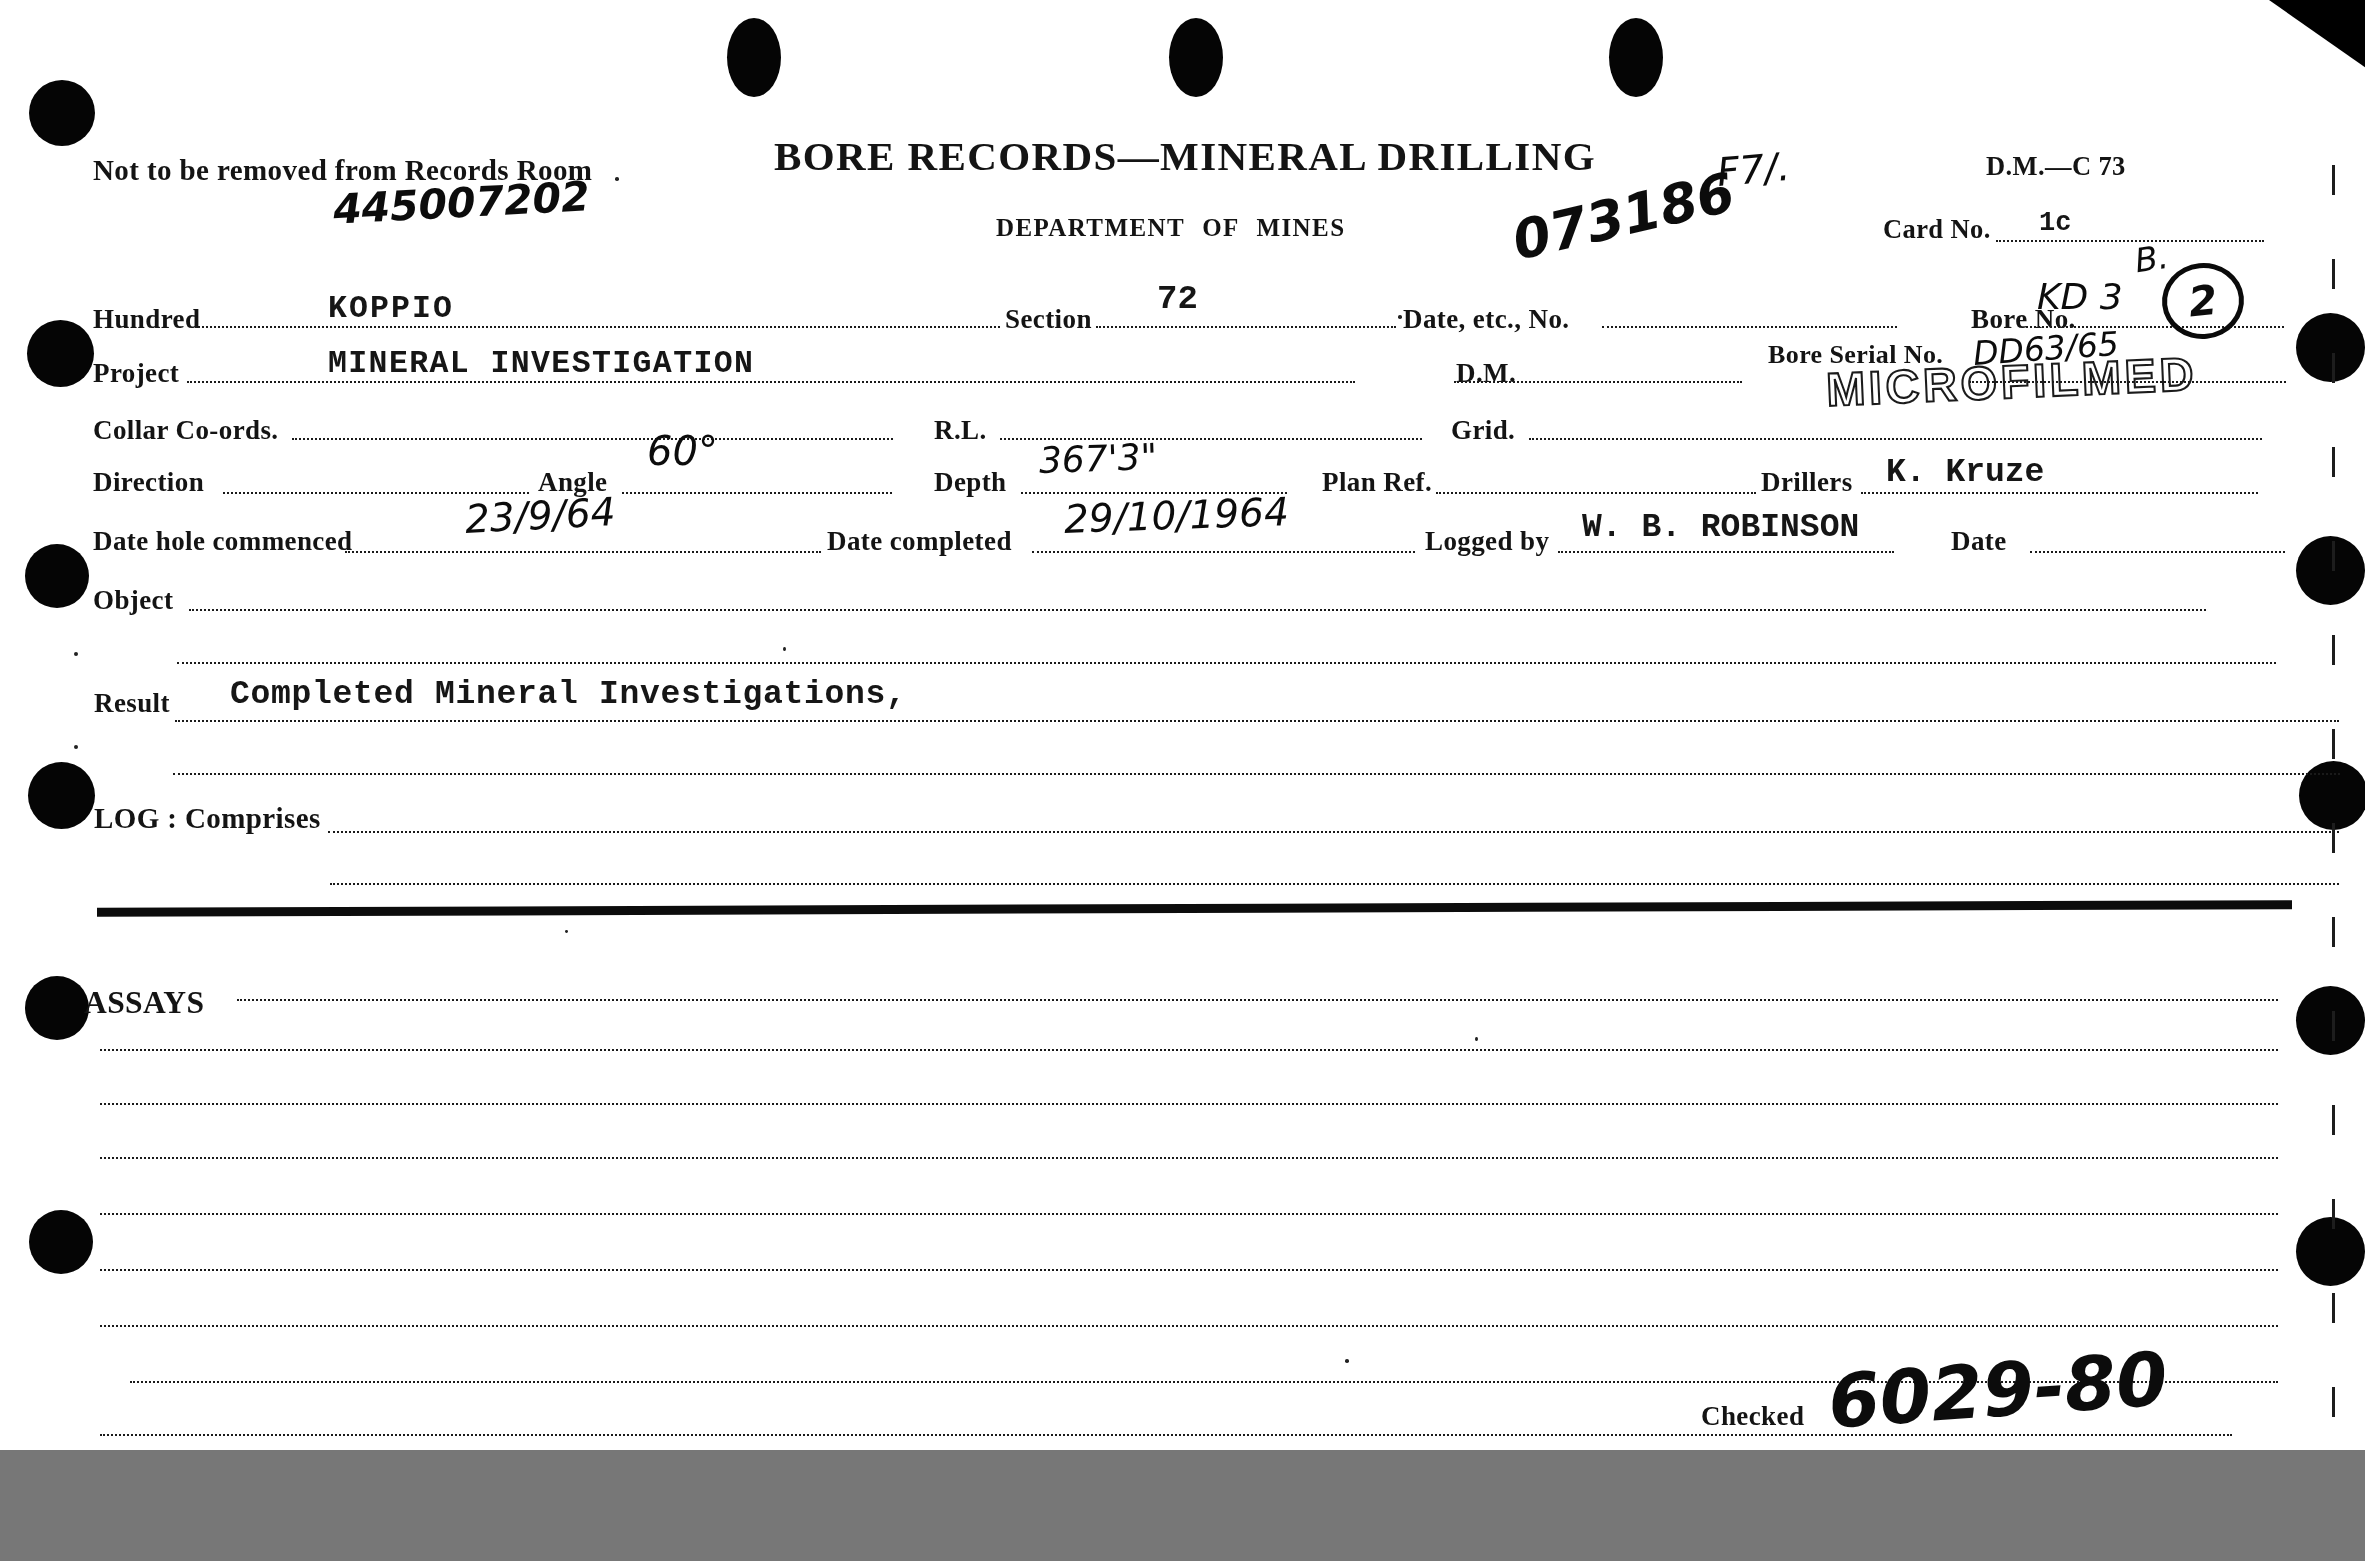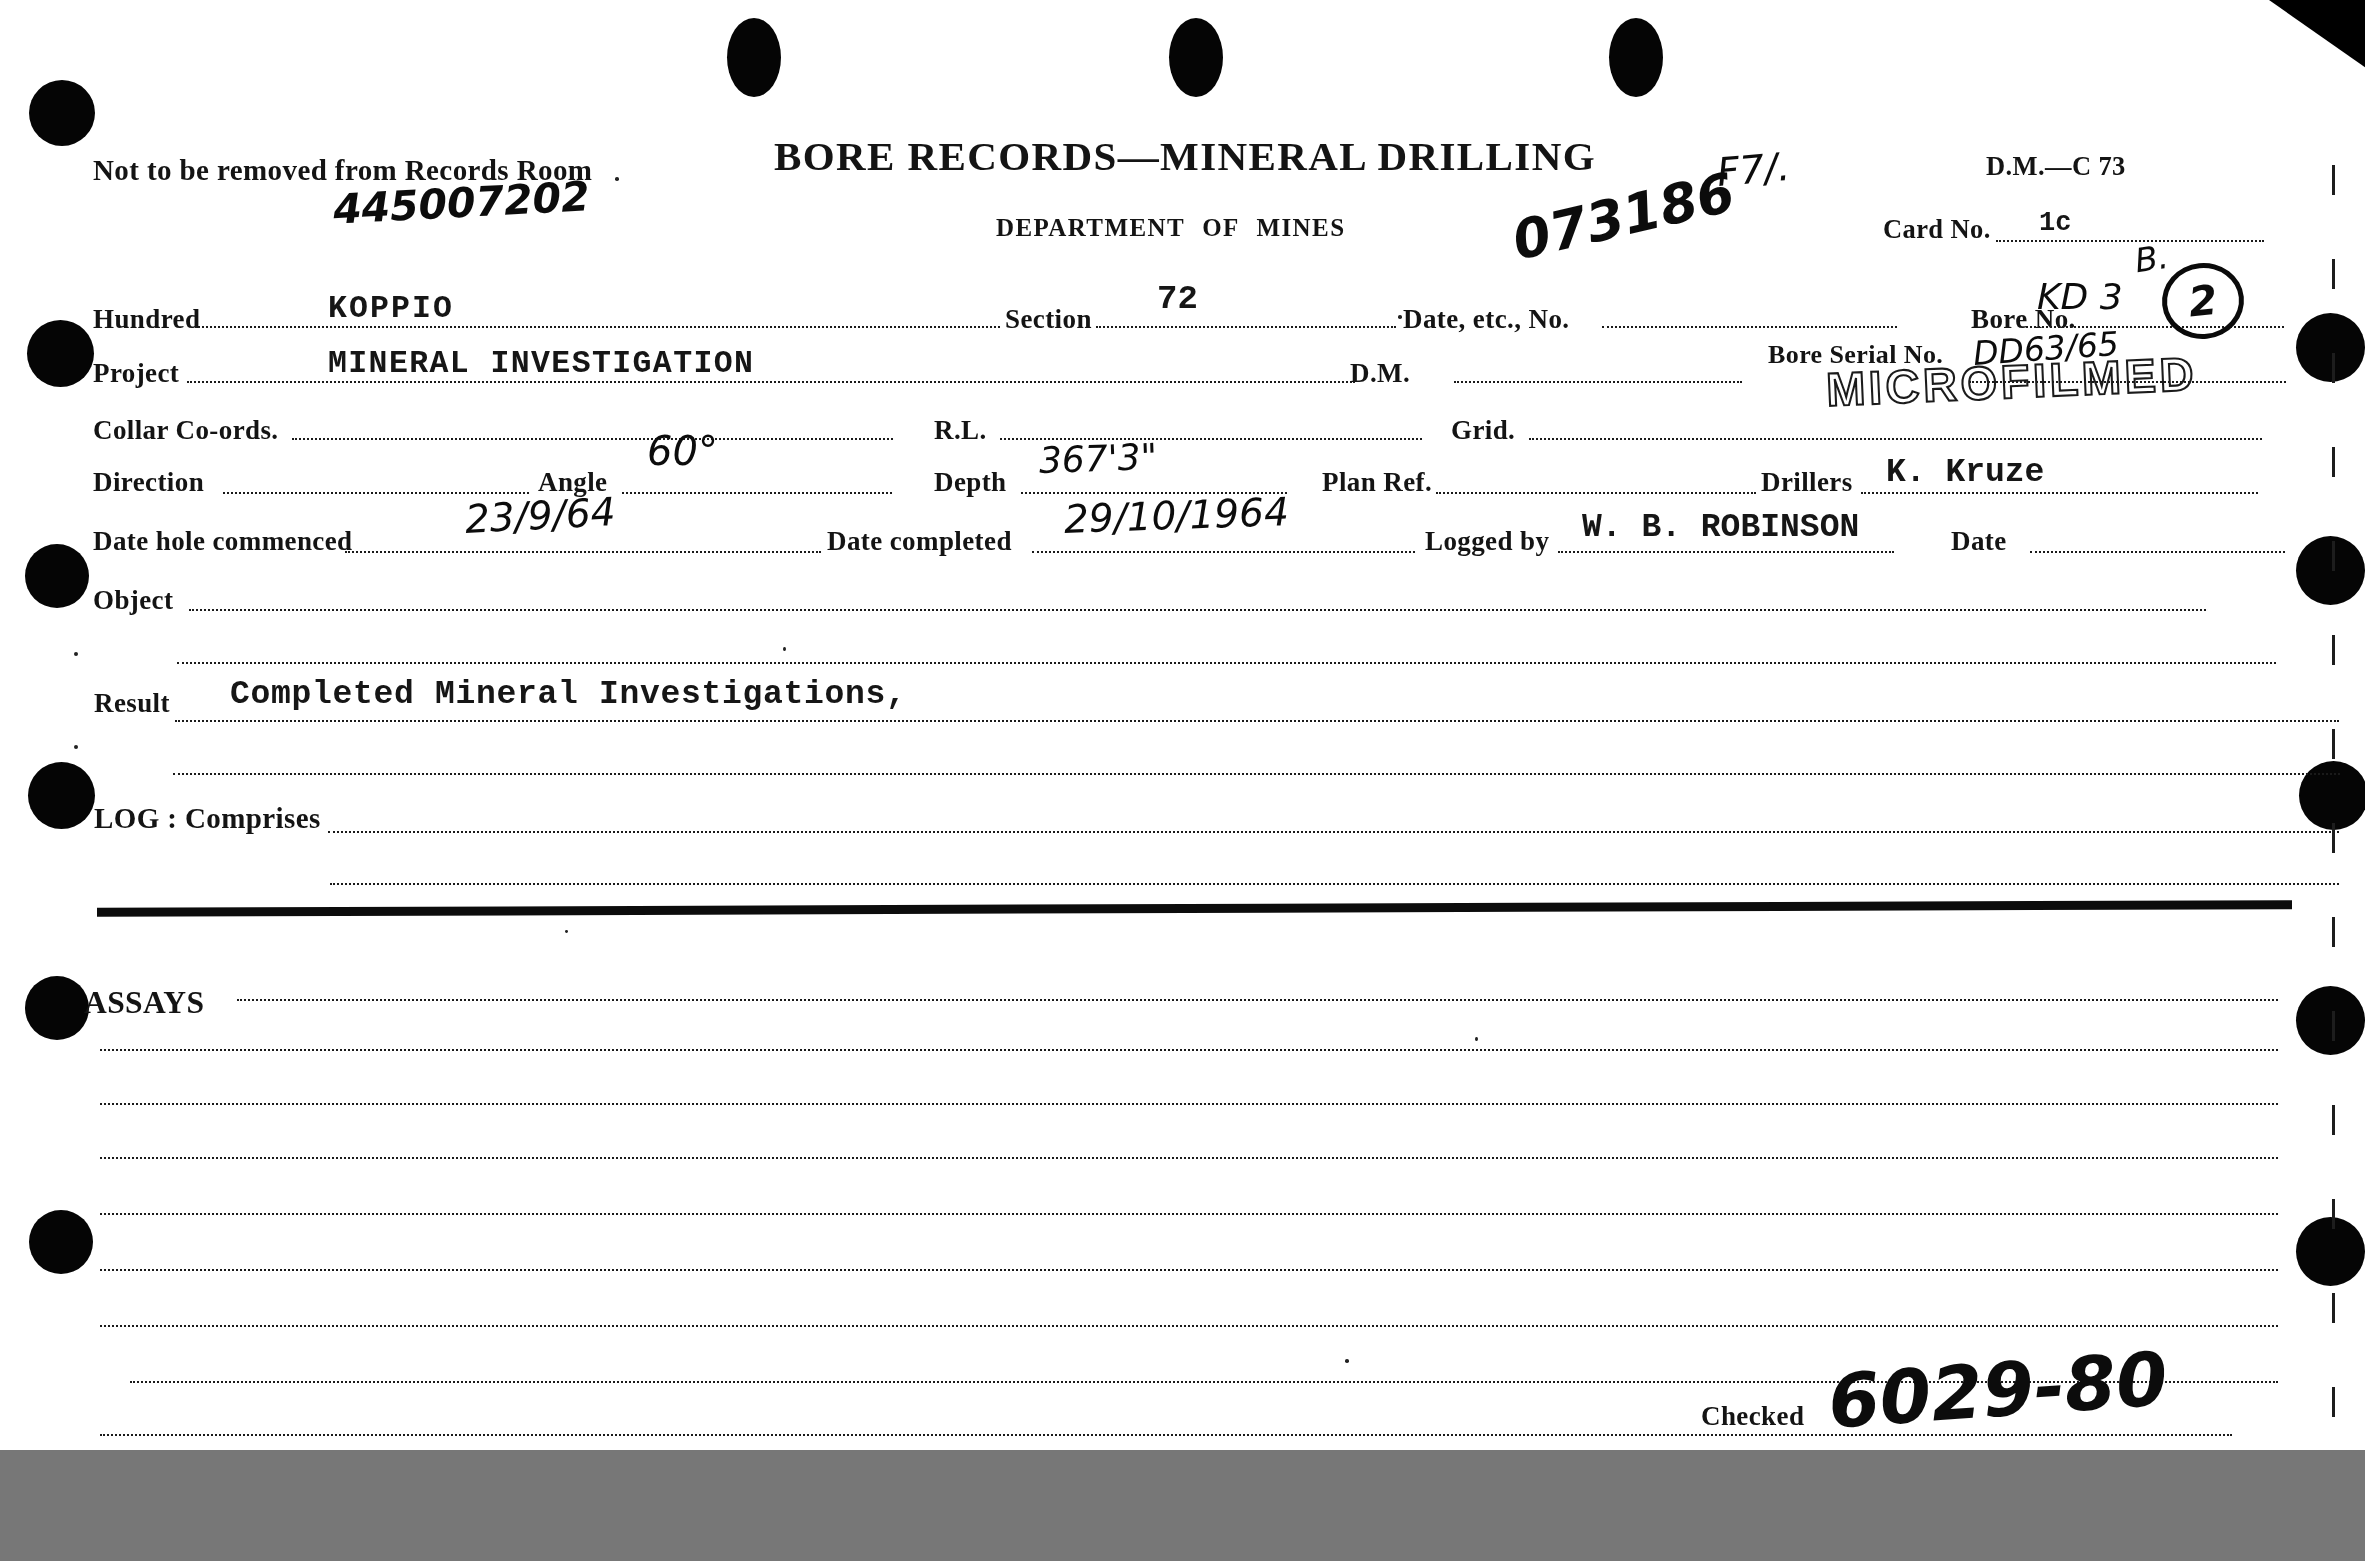--- a/index.html
+++ b/index.html
@@ -102,21 +102,21 @@
   <div class="dot" style="left:2026px;top:326px;width:258px;"></div>
   <div class="hand" style="left:2037px;top:279px;font-size:36px;">KD 3</div>
   <div class="circle2" style="left:2162px;top:263px;width:72px;height:66px;">
     <span class="hand marker" style="position:static;font-size:41px;">2</span>
   </div>
 
   <div class="lab" style="left:93px;top:360px;">Project</div>
   <div class="dot" style="left:187px;top:381px;width:1168px;"></div>
   <div class="typed" style="left:328px;top:348px;font-size:31.5px;letter-spacing:1.4px;">MINERAL INVESTIGATION</div>
 
-  <div class="lab" style="left:1350px;top:360px;">D.M.</div>
+  <div class="lab" style="left:1456px;top:360px;">D.M.</div>
   <div class="dot" style="left:1454px;top:381px;width:288px;"></div>
 
   <div class="lab" style="left:1768px;top:342px;font-size:26px;">Bore Serial No.</div>
   <div class="dot" style="left:1969px;top:381px;width:317px;"></div>
   <div class="hand" style="left:1973px;top:332px;font-size:33px;transform:rotate(-4deg);">DD63/65</div>
   <div class="stamp" style="left:1826px;top:358px;font-size:47px;">MICROFILMED</div>
 
   <div class="lab" style="left:93px;top:417px;">Collar Co-ords.</div>
   <div class="dot" style="left:292px;top:438px;width:601px;"></div>
 

